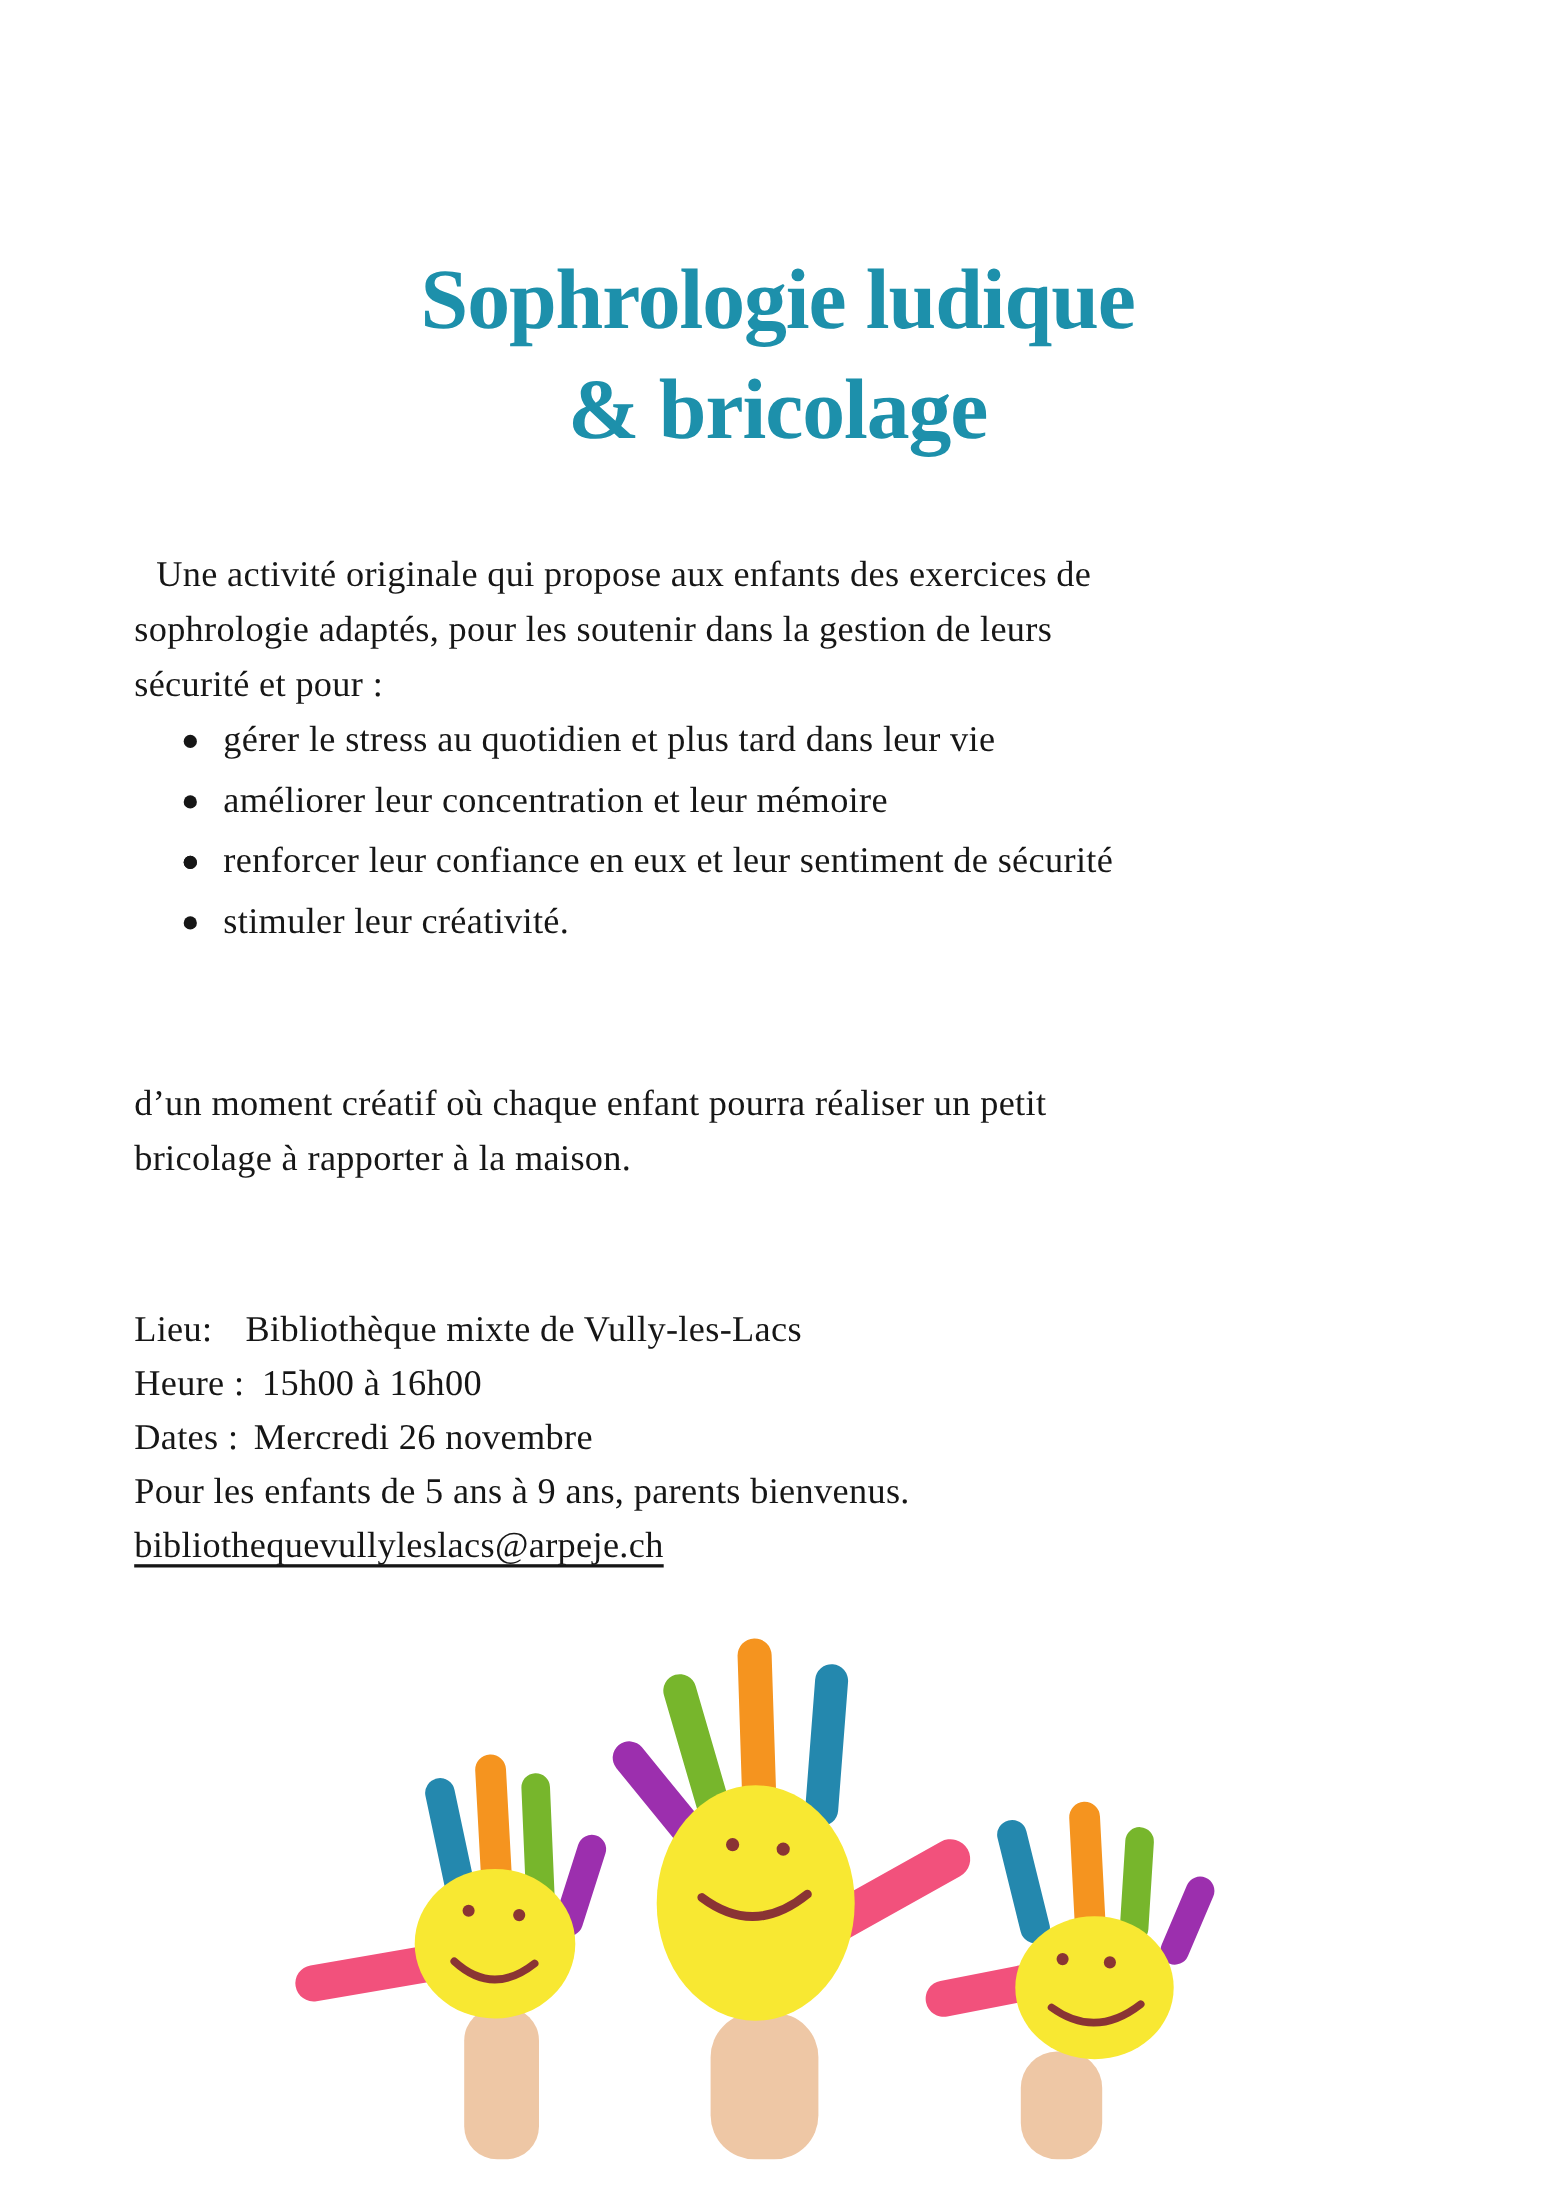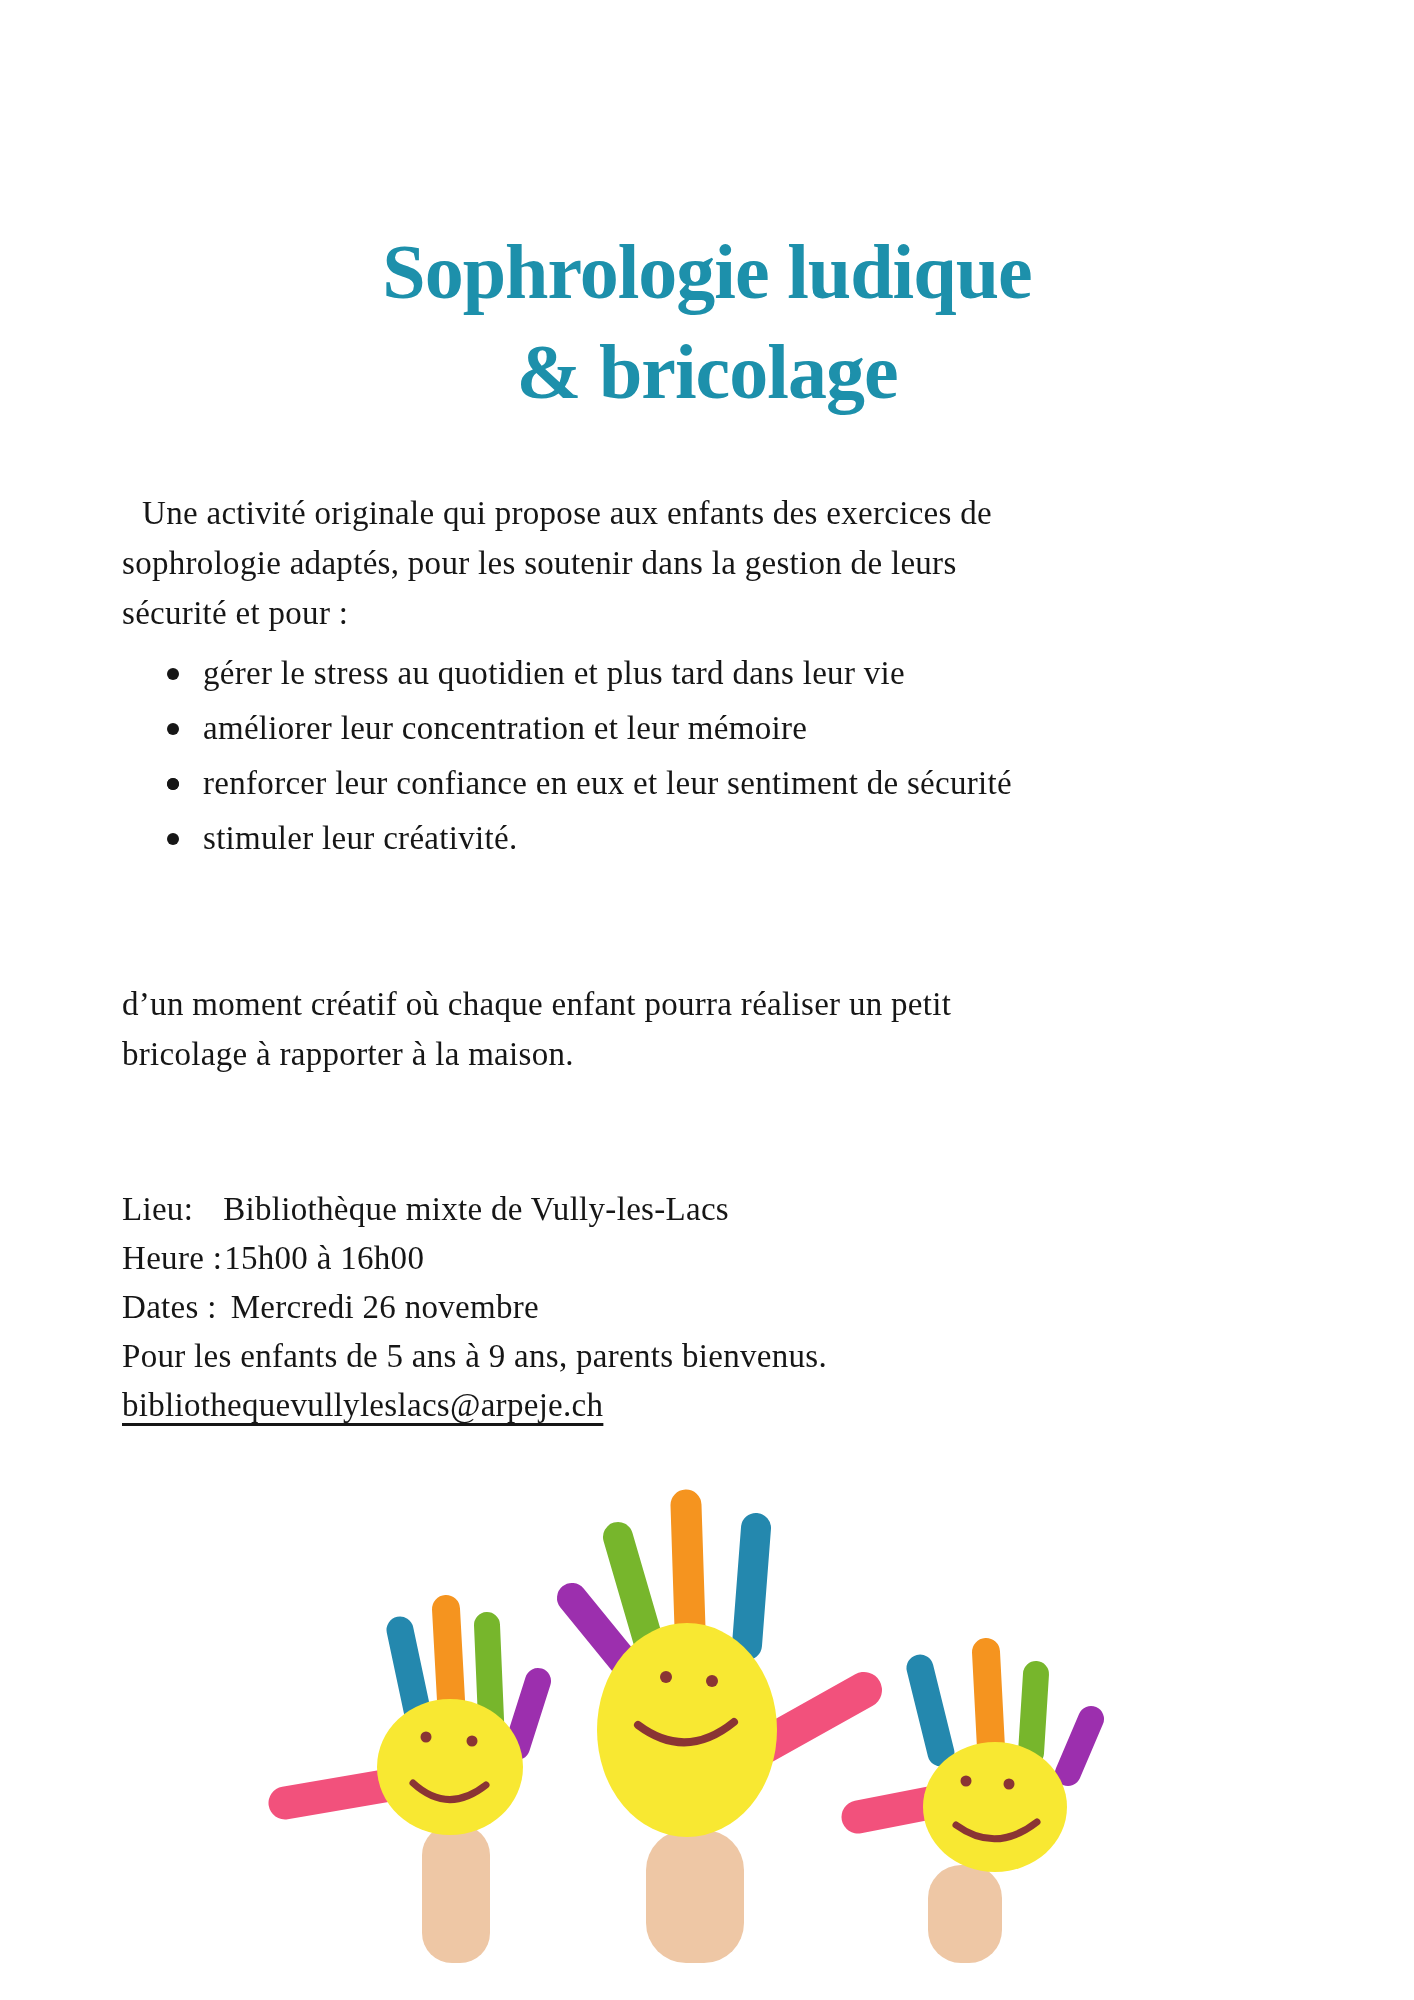--- a/index.html
+++ b/index.html
@@ -5,30 +5,30 @@
   html,body{margin:0;padding:0;background:#ffffff;}
   .page{
     position:relative;width:1414px;height:2000px;background:#ffffff;overflow:hidden;
     font-family:Liberation Serif, serif;color:#161616;
   }
   .title{
     position:absolute;top:222px;left:0;width:1414px;text-align:center;
     color:#1d90ab;font-size:78px;font-weight:700;line-height:100px;letter-spacing:-1px;
   }
   .line{font-size:33px;line-height:50px;letter-spacing:0.3px;white-space:nowrap;}
-  .intro{position:absolute;left:122px;top:488px;}
+  .intro{position:absolute;left:122px;top:498px;}
   .intro .line.indent{text-indent:20px;}
   .bullets{position:absolute;left:122px;top:646px;list-style:none;margin:0;padding:0;}
   .bullet{position:relative;padding-left:81px;font-size:33px;line-height:55px;letter-spacing:0.3px;white-space:nowrap;}
   .dot{position:absolute;left:45px;top:22px;width:12px;height:12px;border-radius:50%;background:#161616;}
   .para2{position:absolute;left:122px;top:979px;}
   .details{position:absolute;left:122px;top:1185px;}
   .details .line{line-height:49px;}
   .lieu-value{margin-left:30px;}
-  .val{margin-left:2px;}
+  .val{margin-left:16px;}
   .val2{margin-left:14px;text-align:center;}
   .email{color:#161616;text-decoration:underline;text-decoration-thickness:2.5px;text-underline-offset:7px;cursor:pointer;}
   .emoji-svg{display:inline-block;width:38px;height:38px;vertical-align:-7px;margin-left:12px;}
   .hands{position:absolute;left:240px;top:1485px;width:880px;height:480px;}
 </style>
 </head>
 <body>
 
 <div class="page">
 

